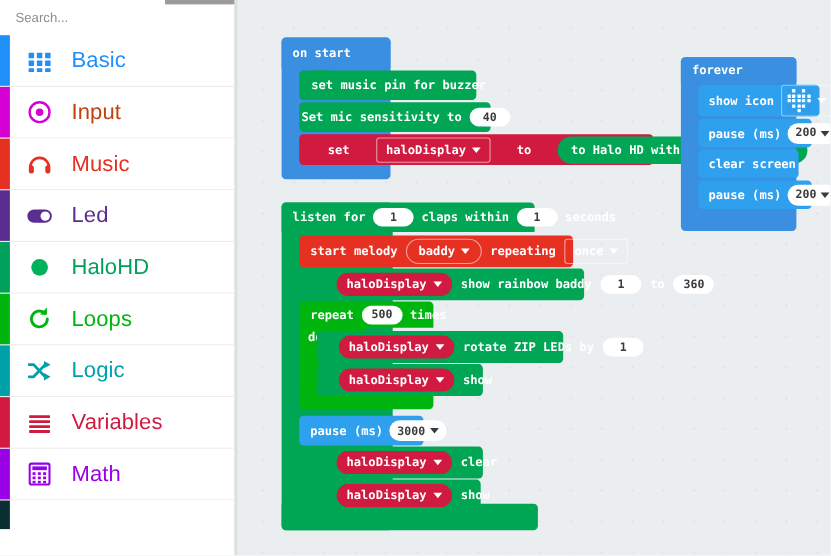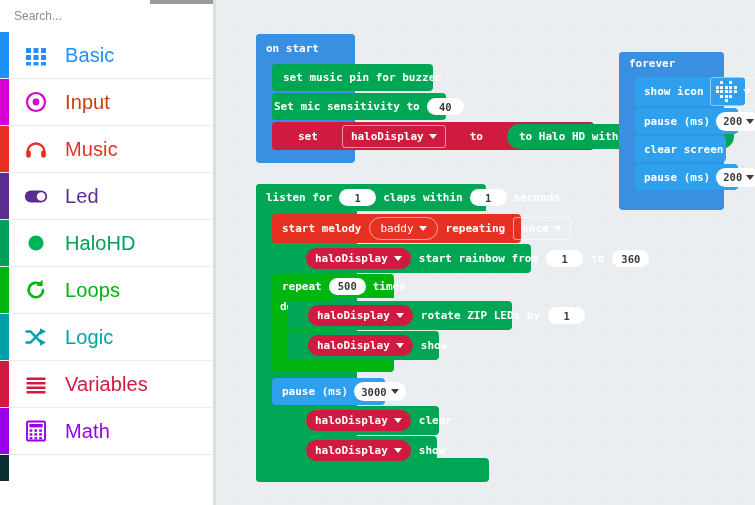--- a/index.html
+++ b/index.html
@@ -96,21 +96,21 @@
   }
   .varpill{
     display:inline-flex;align-items:center;gap:6px;
     background:#d01a3f;border-radius:12px;height:21px;padding:0 9px;
     color:#fff;font-size:11px;font-weight:bold;
     font-family:"DejaVu Sans Mono", monospace;
   }
   .ghostoval{
     display:inline-flex;align-items:center;gap:5px;
     border:1.4px solid rgba(255,255,255,.55);border-radius:13px;
-    height:21px;padding:0 10px;color:#fff;font-size:11px;font-weight:normal;
+    height:21px;padding:0 10px;color:#fff;font-size:11px;font-weight:bold;
     font-family:"DejaVu Sans Mono", monospace;background:transparent;
   }
   .ghostrect{
     display:inline-flex;align-items:center;gap:5px;
     border:1.4px solid rgba(255,255,255,.55);border-radius:3px;
     height:21px;padding:0 8px;color:#fff;font-size:11px;font-weight:bold;
     font-family:"DejaVu Sans Mono", monospace;background:transparent;
   }
   .caret{
     width:0;height:0;border-left:4px solid transparent;
@@ -428,21 +428,21 @@
         </span>
       </div>
     </div>
 
     <div class="blk c-green" style="left:56px;top:244px;width:259px;height:29px;border-radius:4px;">
       <div class="bar" style="height:29px;padding-left:34px;gap:8px;background:transparent;">
         <span class="varpill">
           <span>haloDisplay</span>
           <i class="caret white"></i>
         </span>
-        <span class="t">start rainbow from</span>
+        <span class="t">show rainbow baddy</span>
         <span class="num">1</span>
         <span class="t">to</span>
         <span class="num">360</span>
       </div>
     </div>
 
     <div class="blk c-loopgreen" style="left:56px;top:274px;width:60px;height:98px;border-radius:4px;"></div>
     <div class="blk c-loopgreen" style="left:56px;top:355px;width:122px;height:17px;border-radius:0 4px 4px 4px;"></div>
     <div class="blk c-loopgreen" style="left:56px;top:274px;width:122px;height:24px;border-radius:4px 4px 0 0;">
       <div class="bar" style="height:24px;padding-left:10px;gap:7px;background:transparent;">

